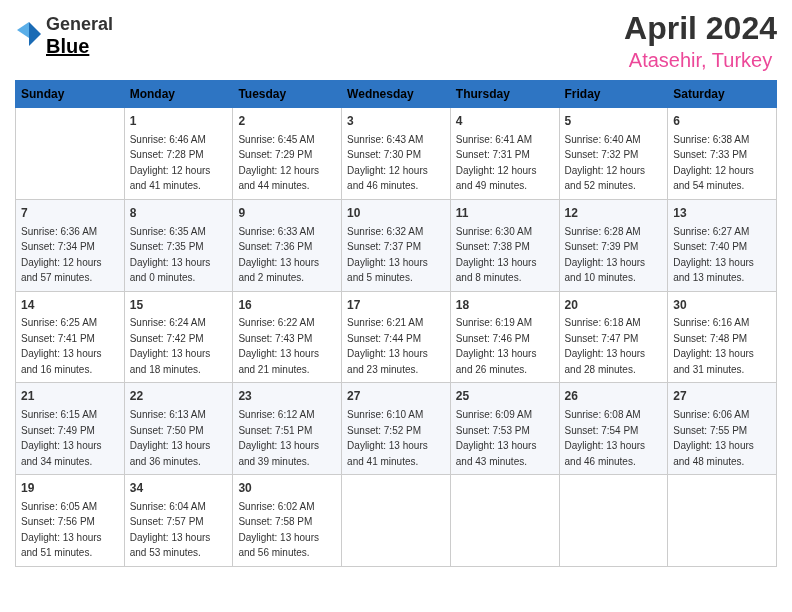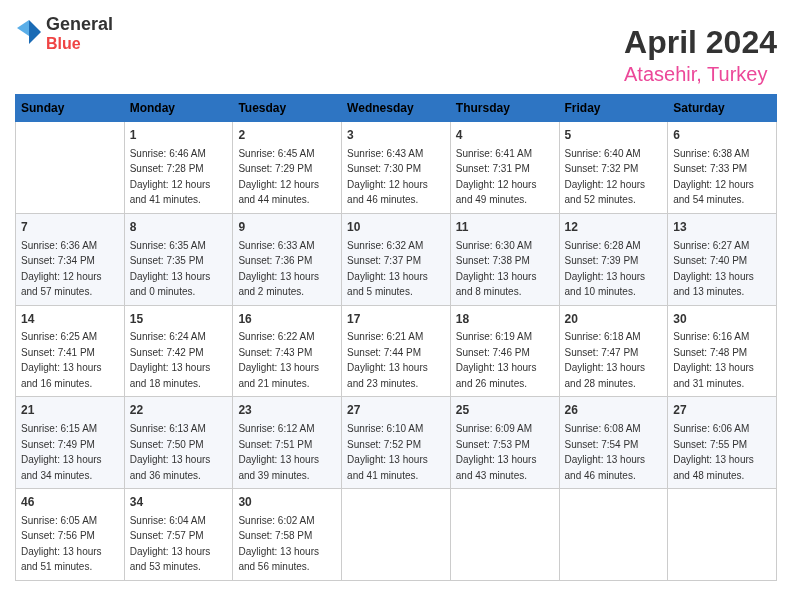--- a/index.html
+++ b/index.html
@@ -32,33 +32,33 @@
       flex-direction: column;
       line-height: 1.1;
       justify-content: center;
     }
     .logo-general {
       font-size: 18px;
       font-weight: bold;
       color: #333;
     }
     .logo-blue {
-      font-size: 16px;
+      font-size: 20px;
       font-weight: bold;
-      color: #ef4444;
+      color: #000000;
+      text-decoration: underline;
     }
     .logo-icon {
       width: 28px;
       height: 28px;
       margin-right: 3px;
       margin-top: -4px;
     }
     .title-block {
-      text-align: left;
-      margin-top: 14px;
+      text-align: center;
     }
     .title-month {
       font-size: 32px;
       font-weight: bold;
       color: #333;
     }
     .title-location {
       font-size: 20px;
       color: #ec4899;
       margin-top: 2px;
@@ -172,21 +172,21 @@
         <tr>
           <td><span class="day-num">21</span><span class="day-info">Sunrise: 6:15 AM<br>Sunset: 7:49 PM<br>Daylight: 13 hours<br>and 34 minutes.</span></td>
           <td><span class="day-num">22</span><span class="day-info">Sunrise: 6:13 AM<br>Sunset: 7:50 PM<br>Daylight: 13 hours<br>and 36 minutes.</span></td>
           <td><span class="day-num">23</span><span class="day-info">Sunrise: 6:12 AM<br>Sunset: 7:51 PM<br>Daylight: 13 hours<br>and 39 minutes.</span></td>
           <td><span class="day-num">27</span><span class="day-info">Sunrise: 6:10 AM<br>Sunset: 7:52 PM<br>Daylight: 13 hours<br>and 41 minutes.</span></td>
           <td><span class="day-num">25</span><span class="day-info">Sunrise: 6:09 AM<br>Sunset: 7:53 PM<br>Daylight: 13 hours<br>and 43 minutes.</span></td>
           <td><span class="day-num">26</span><span class="day-info">Sunrise: 6:08 AM<br>Sunset: 7:54 PM<br>Daylight: 13 hours<br>and 46 minutes.</span></td>
           <td><span class="day-num">27</span><span class="day-info">Sunrise: 6:06 AM<br>Sunset: 7:55 PM<br>Daylight: 13 hours<br>and 48 minutes.</span></td>
         </tr>
         <tr>
-          <td><span class="day-num">46</span><span class="day-info">Sunrise: 6:05 AM<br>Sunset: 7:56 PM<br>Daylight: 13 hours<br>and 51 minutes.</span></td>
+          <td><span class="day-num">19</span><span class="day-info">Sunrise: 6:05 AM<br>Sunset: 7:56 PM<br>Daylight: 13 hours<br>and 51 minutes.</span></td>
           <td><span class="day-num">34</span><span class="day-info">Sunrise: 6:04 AM<br>Sunset: 7:57 PM<br>Daylight: 13 hours<br>and 53 minutes.</span></td>
           <td><span class="day-num">30</span><span class="day-info">Sunrise: 6:02 AM<br>Sunset: 7:58 PM<br>Daylight: 13 hours<br>and 56 minutes.</span></td>
           <td class="empty"></td>
           <td class="empty"></td>
           <td class="empty"></td>
           <td class="empty"></td>
         </tr>
       </tbody>
   </table>
 </div>

